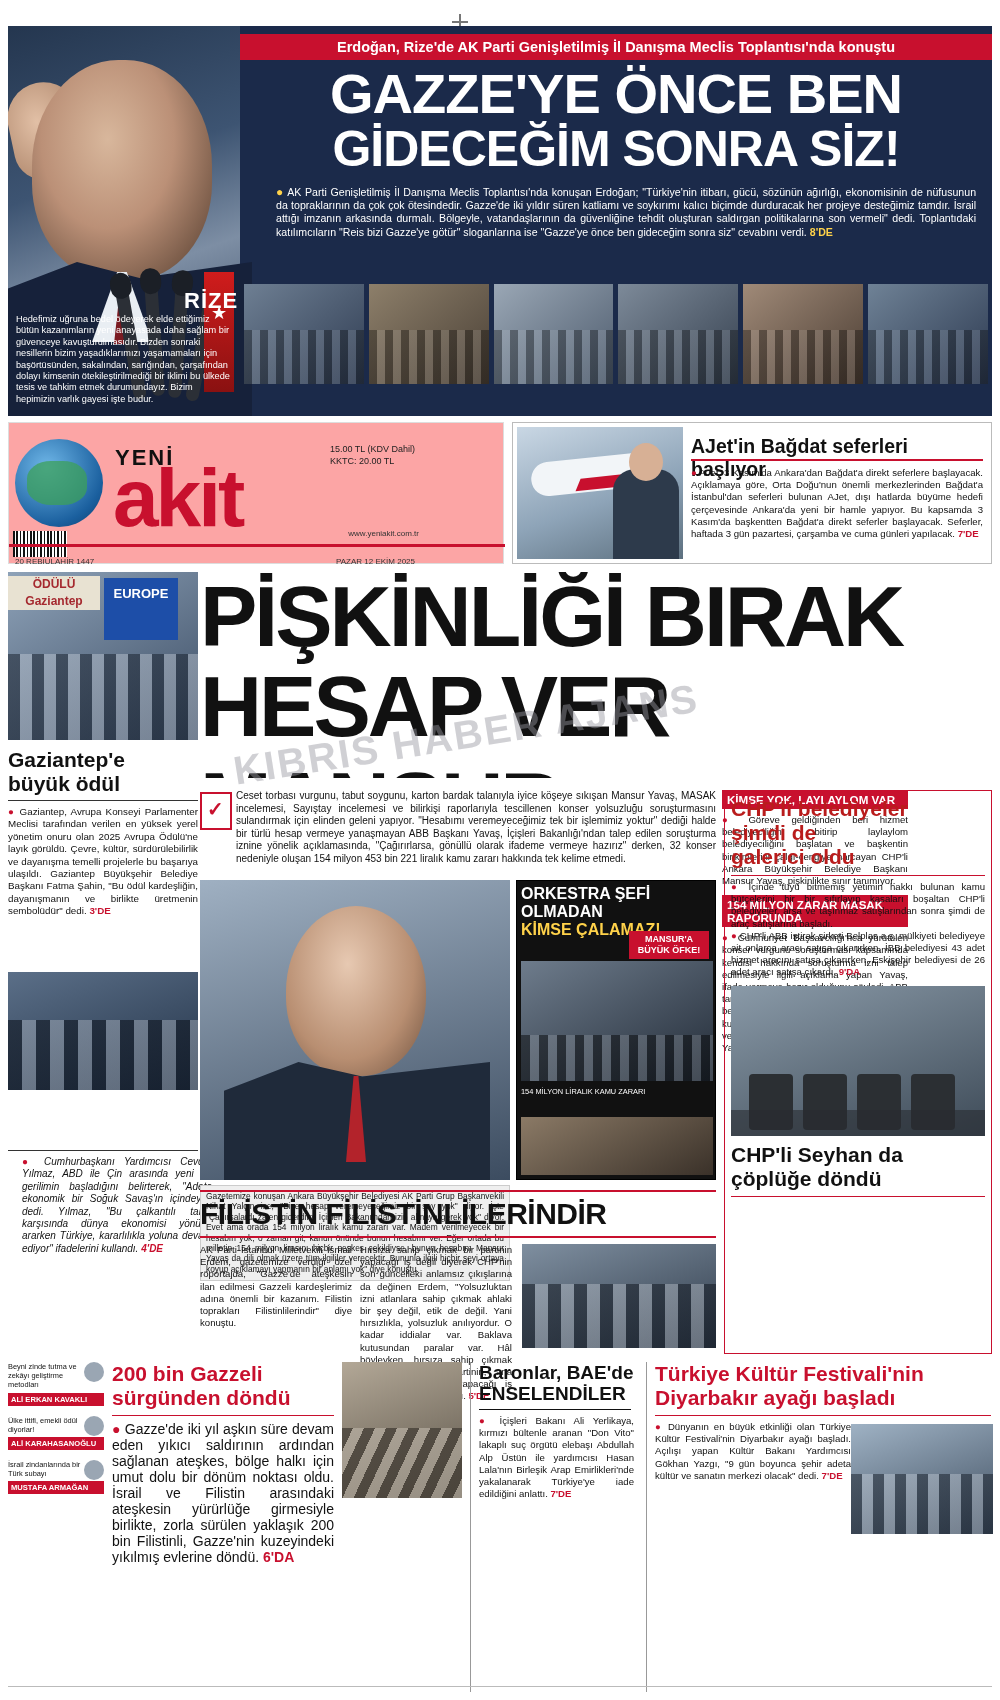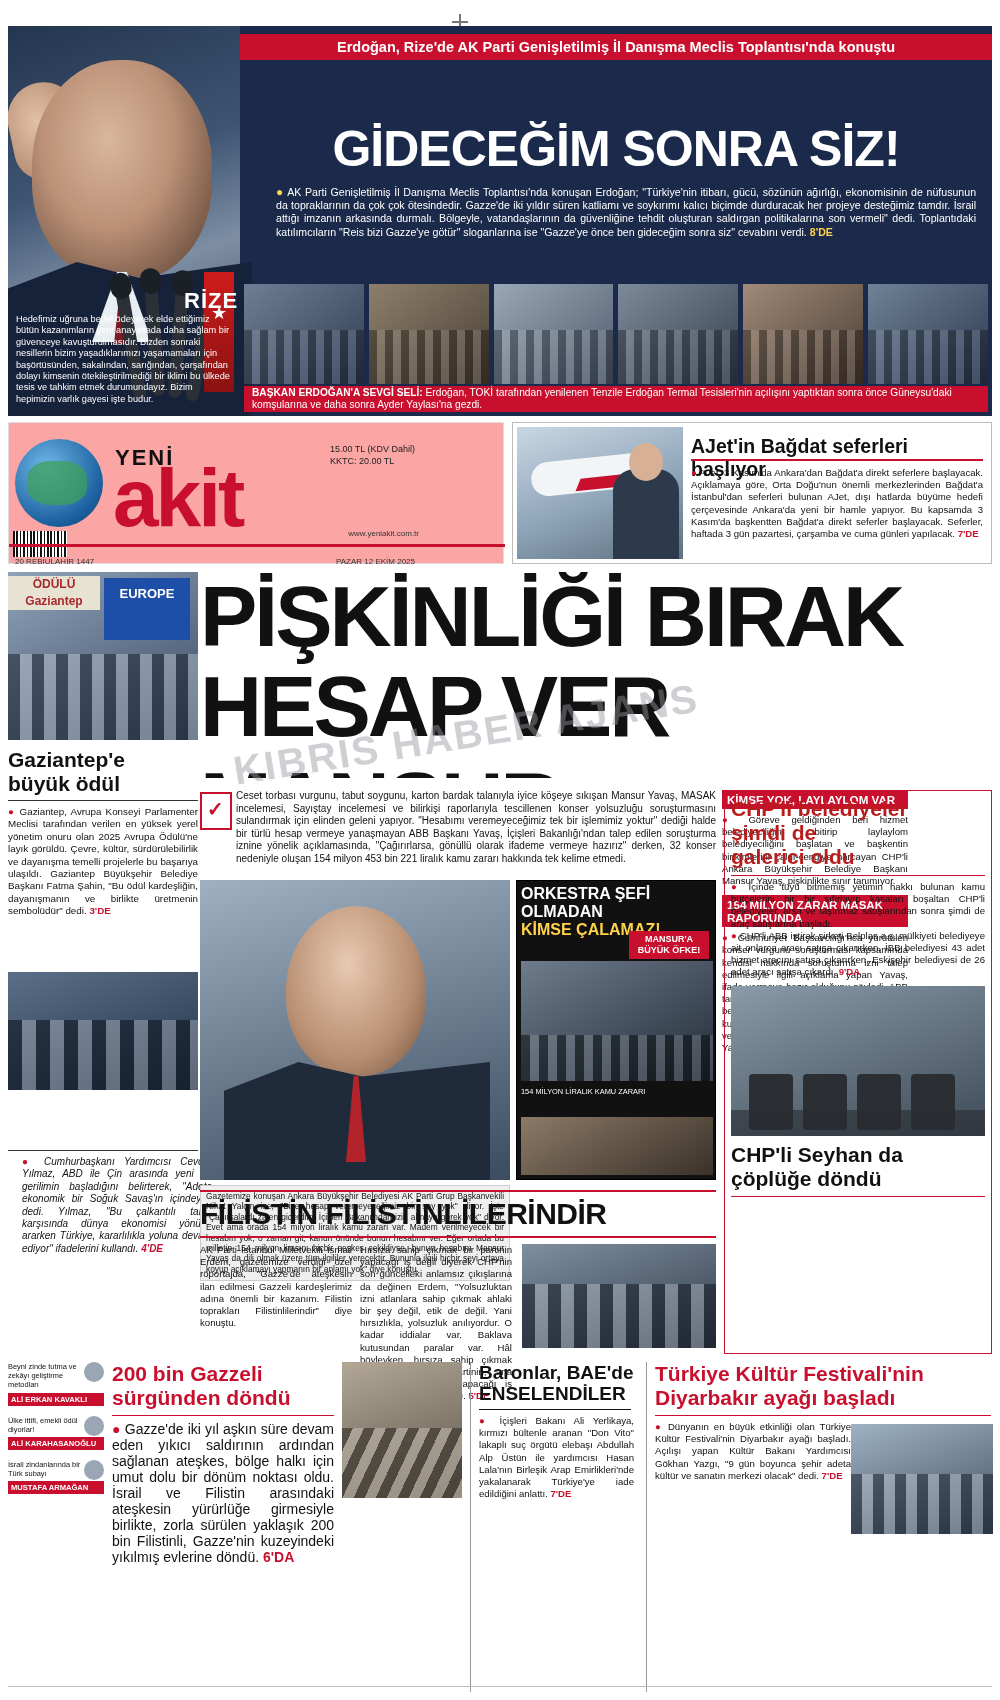--- a/index.html
+++ b/index.html
@@ -88,21 +88,21 @@
   #ajetMan:before{content:"";position:absolute;left:16px;top:-26px;width:34px;height:38px;border-radius:50%;background:#d7b095;}
   #ajetTitle{position:absolute;left:178px;top:12px;width:292px;font-size:19.5px;font-weight:bold;color:#111;}
   #ajetBody{position:absolute;left:178px;top:44px;width:292px;font-size:9.6px;line-height:12.2px;text-align:justify;color:#111;}
   #ajetBody .bullet{color:#c8102e;}
   #ajetBody .ref{color:#c8102e;font-weight:bold;}
   #ajetUnderline{position:absolute;left:178px;top:36px;width:292px;height:2px;background:#c8102e;}
 
   
   #leftcol{left:8px;top:572px;width:190px;height:782px;}
   #gzPhoto{position:absolute;left:0;top:0;width:190px;height:168px;background:linear-gradient(150deg,#8ea2b8,#3b4c63);overflow:hidden;}
-  #gzPhoto .europe{position:absolute;left:96px;top:6px;width:86px;height:62px;background:#1d4ea8;color:#fff;font-size:13px;font-weight:bold;text-align:center;padding-top:8px;box-sizing:border-box;}
+  #gzPhoto .europe{position:absolute;left:96px;top:6px;width:74px;height:62px;background:#1d4ea8;color:#fff;font-size:13px;font-weight:bold;text-align:center;padding-top:8px;box-sizing:border-box;}
   #gzPhoto .odulu{position:absolute;left:0;top:4px;width:92px;height:34px;background:#e8e2d2;color:#a5292f;font-size:12px;font-weight:bold;text-align:center;line-height:17px;}
   #gzPhoto .people{position:absolute;left:0;bottom:0;width:190px;height:86px;
     background:repeating-linear-gradient(90deg,rgba(20,28,40,.5) 0 12px,rgba(220,225,232,.35) 12px 24px);}
   #gzTitle{position:absolute;left:0;top:176px;width:190px;font-size:21px;line-height:24px;font-weight:bold;color:#111;}
   #gzRule{position:absolute;left:0;top:228px;width:190px;height:1px;background:#333;}
   #gzBody{position:absolute;left:0;top:234px;width:190px;font-size:9.8px;line-height:12.4px;text-align:justify;}
   #gzBody .bullet{color:#c8102e;}
   #gzBody .ref{color:#c8102e;font-weight:bold;}
   #tyPhoto{position:absolute;left:0;top:400px;width:190px;height:118px;background:linear-gradient(160deg,#5b6f88,#223247);overflow:hidden;}
   #tyPhoto .row{position:absolute;left:0;bottom:0;width:190px;height:70px;
@@ -234,20 +234,21 @@
         <div class="mic" style="left:54px;top:18px;transform:rotate(4deg)"></div>
         <div class="mic" style="left:78px;top:22px;transform:rotate(11deg)"></div>
       </div>
       <div id="flag"></div>
       <div id="rizeLabel">RİZE</div>
       <div id="heroLeadBox">Hedefimiz uğruna bedel ödeyerek elde ettiğimiz bütün kazanımların yeni anayasada daha sağlam bir güvenceye kavuşturulmasıdır. Bizden sonraki nesillerin bizim yaşadıklarımızı yaşamamaları için başörtüsünden, sakalından, sarığından, çarşafından dolayı kimsenin ötekileştirilmediği bir iklimi bu ülkede tesis ve tahkim etmek durumundayız. Bizim hepimizin varlık gayesi işte budur.</div>
     </div>
 
     <div id="heroRight">
       <div id="kicker">Erdoğan, Rize'de AK Parti Genişletilmiş İl Danışma Meclis Toplantısı'nda konuştu</div>
+      <div id="headline1">GAZZE'YE ÖNCE BEN</div>
       <div id="headline2">GİDECEĞİM SONRA SİZ!</div>
       <div id="heroSummary">
         <span class="bullet">●</span>
         <span>AK Parti Genişletilmiş İl Danışma Meclis Toplantısı'nda konuşan Erdoğan; "Türkiye'nin itibarı, gücü, sözünün ağırlığı, ekonomisinin de nüfusunun da topraklarının da çok çok ötesindedir. Gazze'de iki yıldır süren katliamı ve soykırımı kalıcı biçimde durduracak her projeye desteğimiz tamdır. İsrail attığı imzanın arkasında durmalı. Bölgeyle, vatandaşlarının da güvenliğine tehdit oluşturan saldırgan politikalarına son vermeli" dedi. Toplantıdaki katılımcıların "Reis bizi Gazze'ye götür" sloganlarına ise "Gazze'ye önce ben gideceğim sonra siz" cevabını verdi.</span>
         <span class="ref">8'DE</span>
       </div>
       <div id="thumbRow">
         <div class="thumb t1">
             <div class="crowd"></div>
           </div>
@@ -259,23 +260,20 @@
           </div>
         <div class="thumb t4">
             <div class="crowd"></div>
           </div>
         <div class="thumb t5">
             <div class="crowd"></div>
           </div>
         <div class="thumb t6">
             <div class="crowd"></div>
           </div>
-      </div>
-      <div id="captionBar">
-        <b>BAŞKAN ERDOĞAN'A SEVGİ SELİ:</b><span> Erdoğan, TOKİ tarafından yenilenen Tenzile Erdoğan Termal Tesisleri'nin açılışını yaptıktan sonra önce Güneysu'daki komşularına ve daha sonra Ayder Yaylası'na gezdi.</span>
       </div>
     </div>
   </div>
 
   <div class="crop" id="masthead">
     <div id="globe"></div>
     <div id="yeniTxt">YENİ</div>
     <div id="akitTxt">akit</div>
     <div id="priceBox">
       <div>15.00 TL (KDV Dahil)</div>

